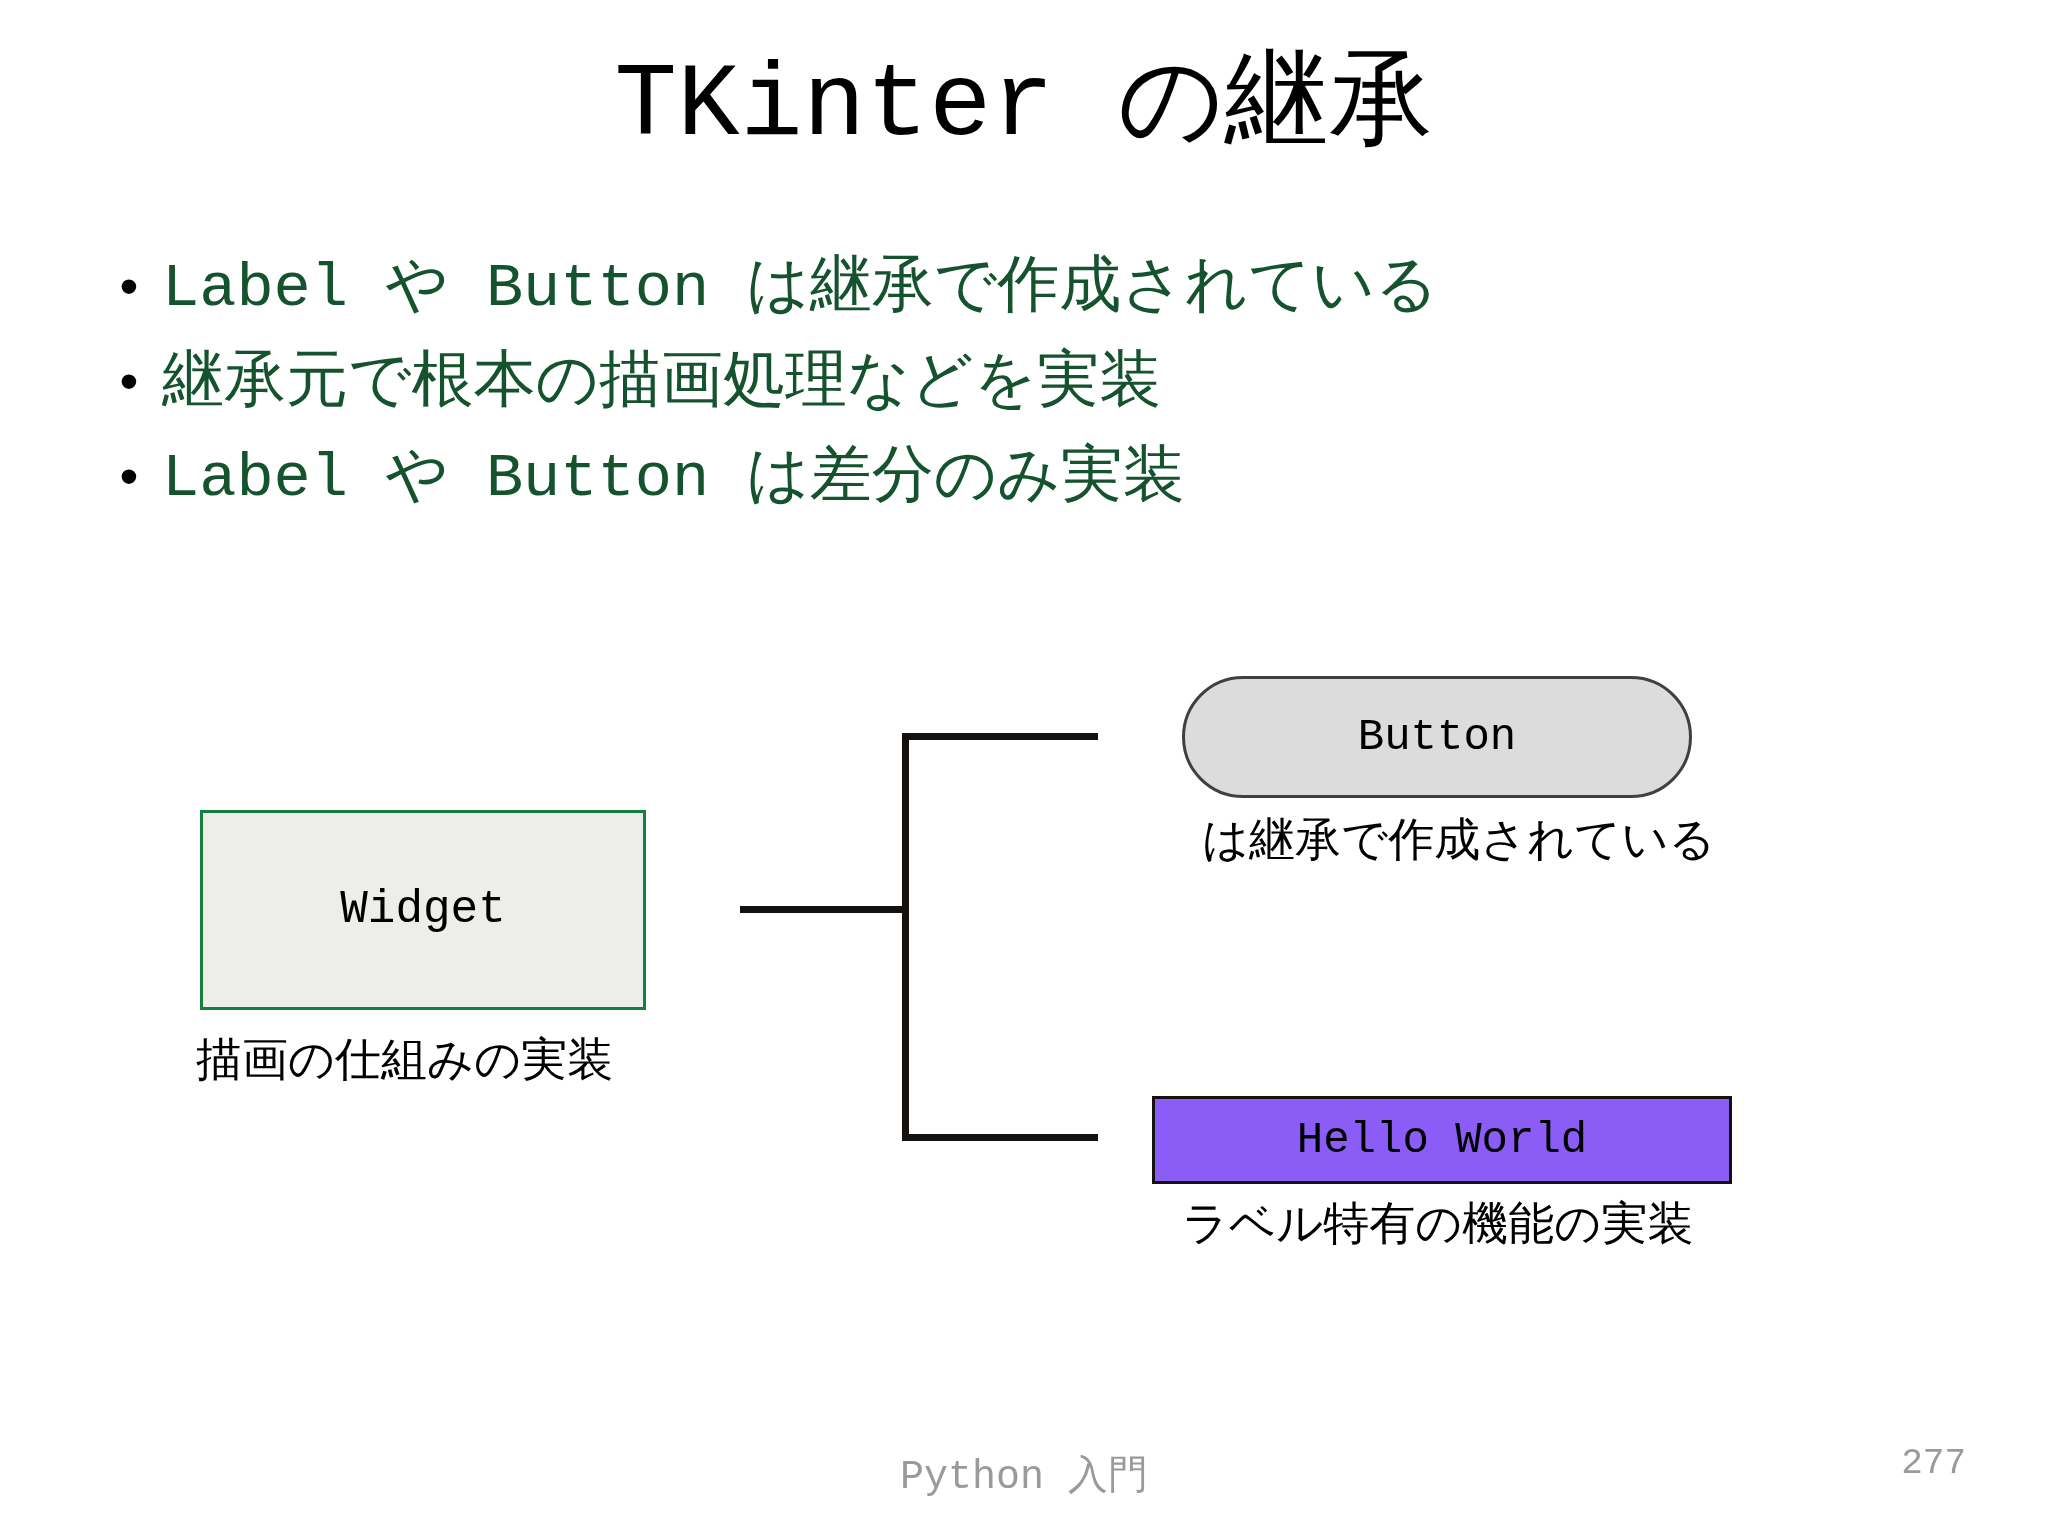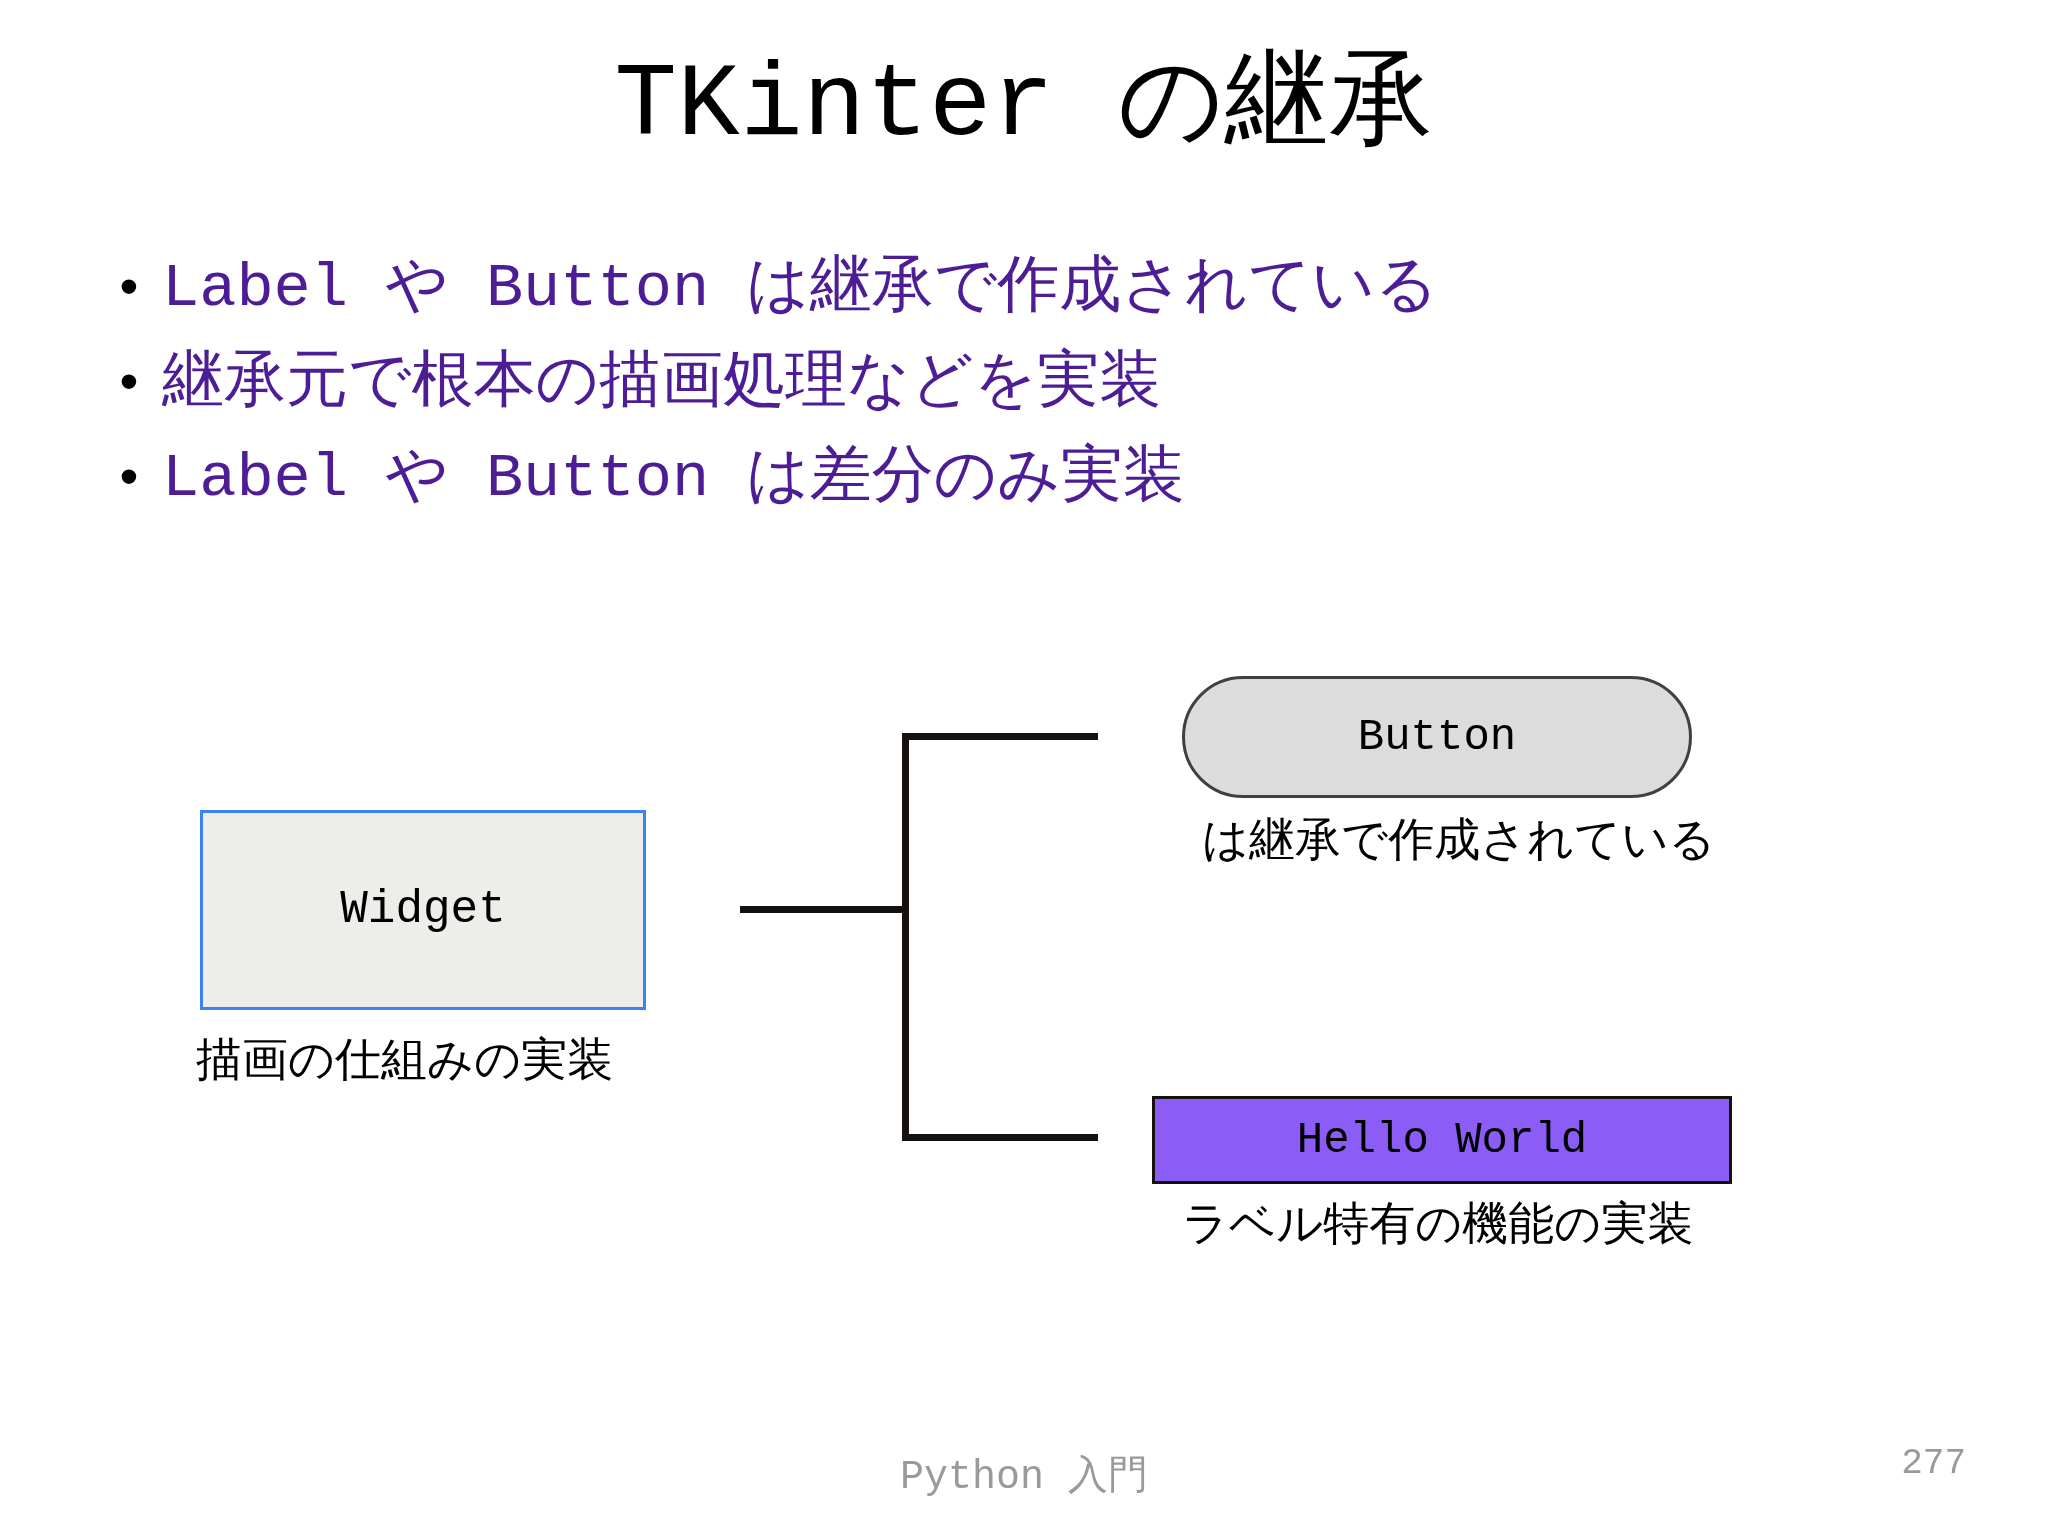--- a/index.html
+++ b/index.html
@@ -48,21 +48,21 @@
     width: 66px;
     flex: 0 0 66px;
     font-size: 54px;
     line-height: 1;
     text-align: center;
     color: #000000;
   }
   .bullet-text {
     font-size: 62px;
     line-height: 1.18;
-    color: #4c1d95;
+    color: #14532d;
     white-space: nowrap;
   }
 
   
   #diagram {
     position: absolute;
     left: 0;
     top: 0;
     width: 2048px;
     height: 1536px;
@@ -70,21 +70,21 @@
   }
   #diagram > * { pointer-events: auto; }
 
   .node-widget {
     position: absolute;
     left: 200px;
     top: 810px;
     width: 446px;
     height: 200px;
     background: #EDEEE9;
-    border: 3px solid #3b82f6;
+    border: 3px solid #15803d;
     box-sizing: border-box;
     display: flex;
     align-items: center;
     justify-content: center;
     font-size: 46px;
     color: #000000;
   }
 
   .node-button {
     position: absolute;

